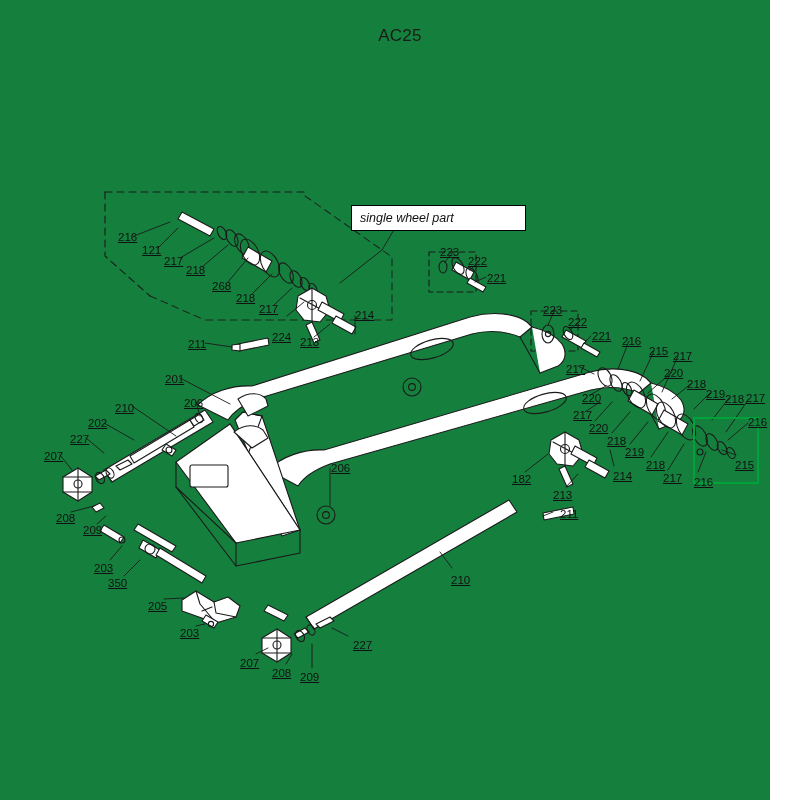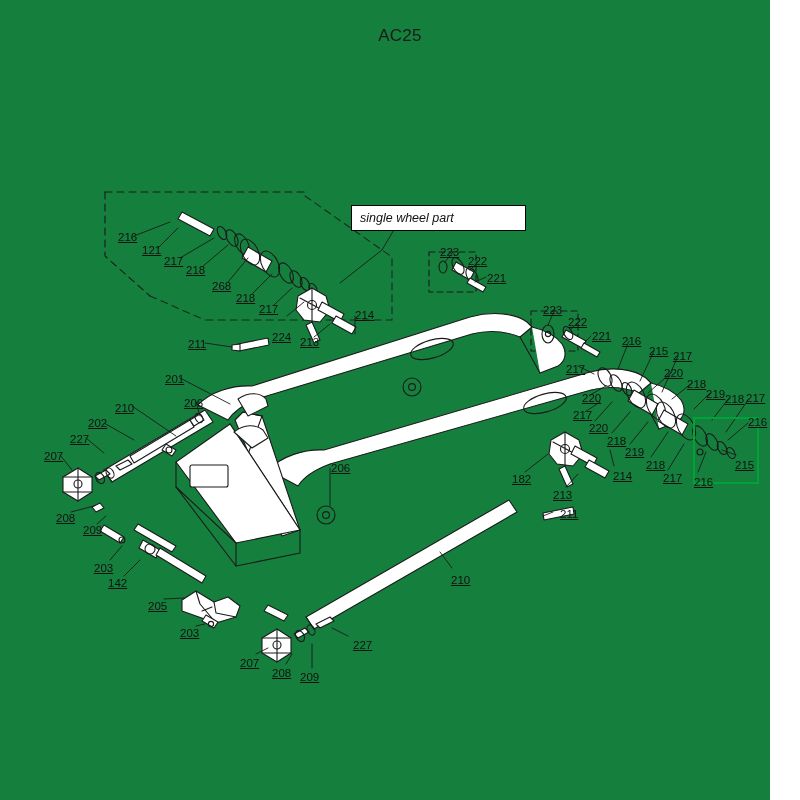--- a/index.html
+++ b/index.html
@@ -331,21 +331,21 @@
       <div class="callout" style="left: 560px; top: 509px;">211</div>
       <div class="callout" style="left: 165px; top: 374px;">201</div>
       <div class="callout" style="left: 115px; top: 403px;">210</div>
       <div class="callout" style="left: 184px; top: 398px;">206</div>
       <div class="callout" style="left: 88px; top: 418px;">202</div>
       <div class="callout" style="left: 70px; top: 434px;">227</div>
       <div class="callout" style="left: 44px; top: 451px;">207</div>
       <div class="callout" style="left: 56px; top: 513px;">208</div>
       <div class="callout" style="left: 83px; top: 525px;">209</div>
       <div class="callout" style="left: 94px; top: 563px;">203</div>
-      <div class="callout" style="left: 108px; top: 578px;">142</div>
+      <div class="callout" style="left: 108px; top: 578px;">350</div>
       <div class="callout" style="left: 148px; top: 601px;">205</div>
       <div class="callout" style="left: 180px; top: 628px;">203</div>
       <div class="callout" style="left: 331px; top: 463px;">206</div>
       <div class="callout" style="left: 451px; top: 575px;">210</div>
       <div class="callout" style="left: 240px; top: 658px;">207</div>
       <div class="callout" style="left: 272px; top: 668px;">208</div>
       <div class="callout" style="left: 300px; top: 672px;">209</div>
       <div class="callout" style="left: 353px; top: 640px;">227</div>
     </div>
 

